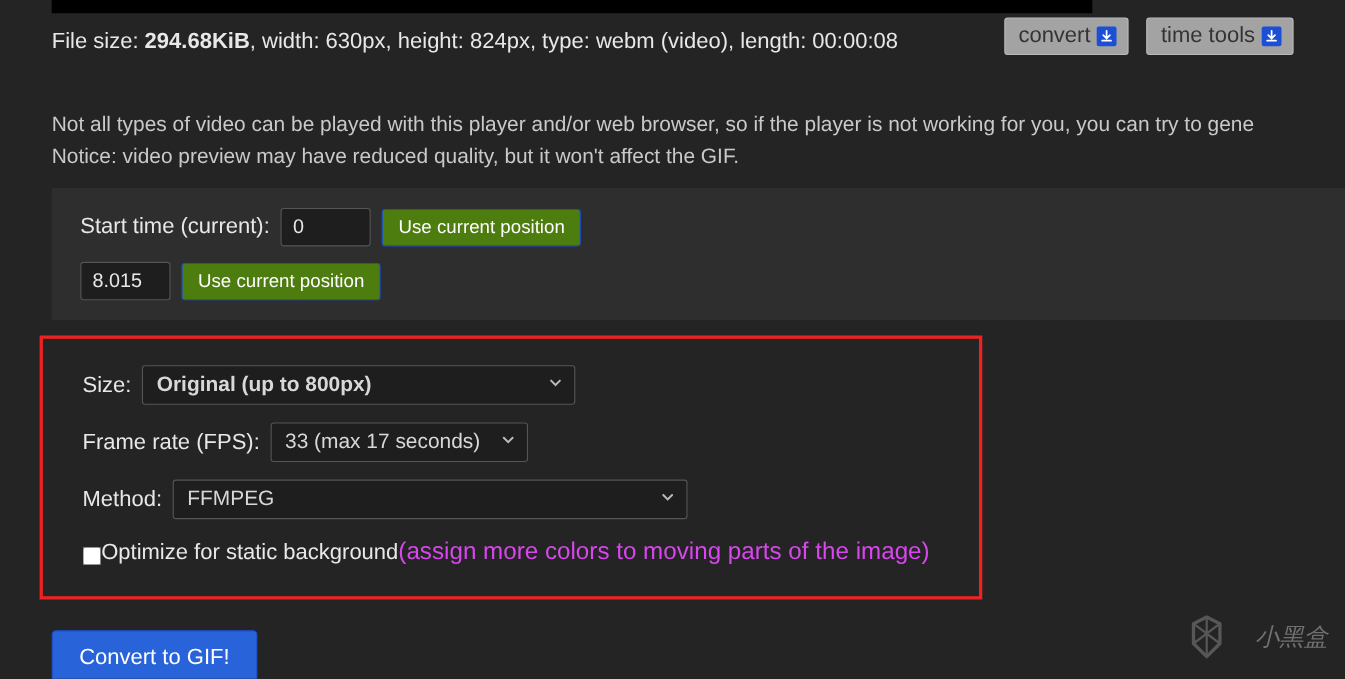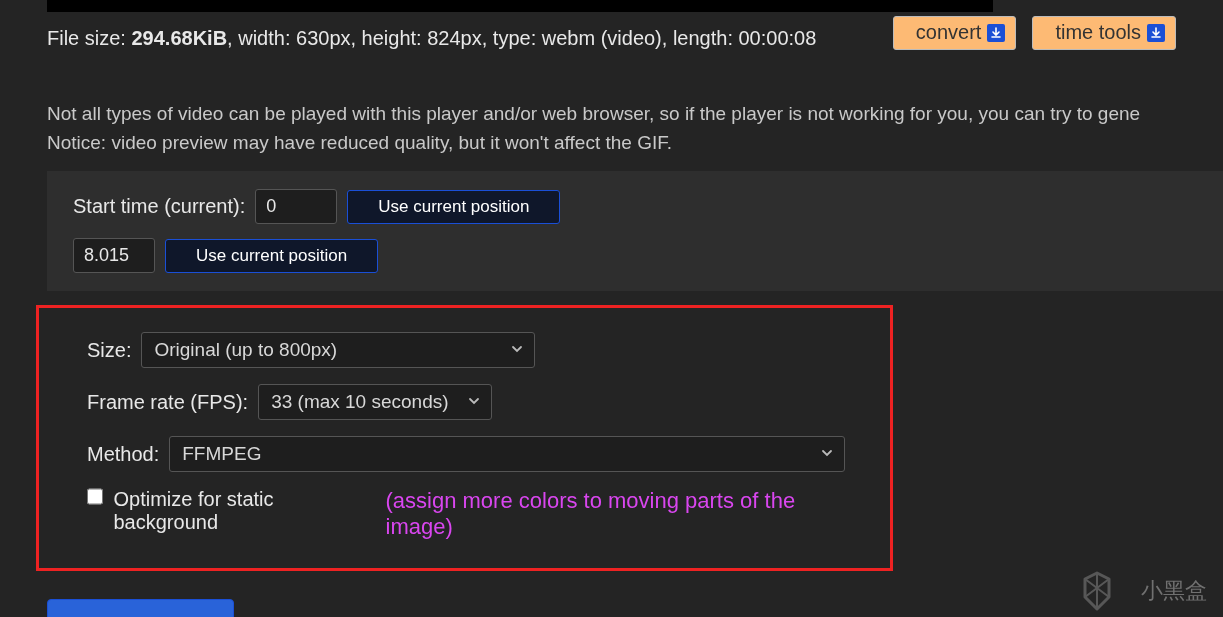--- a/index.html
+++ b/index.html
@@ -25,25 +25,25 @@
     align-items: flex-end;
     gap: 16px;
   }
   .file-info {
     font-size: 20px;
     color: #e8e8e8;
     white-space: nowrap;
   }
   .file-info b { font-weight: 700; }
   .action-btn {
-    background: #fdba74;
+    background: #a3a3a3;
     color: #333;
     border: 1px solid #bbb;
     border-radius: 3px;
-    padding: 4px 10px 5px 22px;
+    padding: 4px 10px 5px 12px;
     font-size: 20px;
     display: inline-flex;
     align-items: center;
     gap: 6px;
     cursor: pointer;
   }
   .down-icon-box {
     width: 18px; height: 18px;
     background: #1a4fd6;
     border-radius: 2px;
@@ -79,34 +79,34 @@
   input.num {
     background: #1e1e1e;
     color: #e8e8e8;
     border: 1px solid #555;
     border-radius: 3px;
     padding: 6px 10px;
     font-size: 18px;
     width: 82px;
   }
   .blue-btn {
-    background: #0f172a;
+    background: #4d7c0f;
     color: #fff;
     border: 1px solid #1a4fd6;
     border-radius: 3px;
-    padding: 6px 30px;
+    padding: 6px 14px;
     font-size: 17px;
     cursor: pointer;
   }
   .red-box {
     position: relative;
     margin: 14px 0 0 36px;
     border: 3px solid #e22;
     width: 857px;
-    padding: 24px 36px 28px 48px;
+    padding: 24px 36px 28px 36px;
     background: transparent;
   }
   .red-box .row { margin-bottom: 16px; }
   .select {
     background: #1e1e1e;
     color: #d8d8d8;
     border: 1px solid #555;
     border-radius: 3px;
     padding: 6px 34px 6px 12px;
     font-size: 19px;
@@ -115,27 +115,26 @@
     align-items: center;
     cursor: pointer;
   }
   .select .chev {
     position: absolute;
     right: 10px;
     top: 50%;
     transform: translateY(-50%);
     pointer-events: none;
   }
-  .sel-size   { width: 394px; }
+  .sel-size   { width: 394px; font-weight: bold; }
   .sel-fps    { width: 234px; }
-  .sel-method { width: 676px; }
+  .sel-method { width: 468px; }
   .cb-row {
     display: flex;
-    align-items: flex-start;
-    gap: 10px;
+    align-items: flex-end;
   }
   input[type="checkbox"].cb {
     width: 17px; height: 17px;
     accent-color: #fff;
     background: #fff;
     cursor: pointer;
   }
   .cb-label { font-size: 20px; }
   .cb-hint { font-size: 22px; color: #d946ef; }
   .convert-btn {
@@ -144,27 +143,28 @@
     color: #fff;
     border: 1px solid #1a4fd6;
     border-radius: 4px;
     padding: 13px 24px;
     font-size: 20px;
     cursor: pointer;
   }
   .watermark {
     position: absolute;
     right: 16px;
-    bottom: 6px;
+    bottom: 18px;
     display: flex;
     align-items: center;
     gap: 24px;
     color: #848484;
     font-size: 22px;
     opacity: 0.8;
+    font-style: italic;
   }
   .wm-glyph {
     width: 40px; height: 40px;
     opacity: 0.65;
   }
 </style>
 </head>
 <body>
 
 
@@ -219,21 +219,21 @@
       <span class="chev">
         <svg width="14" height="14" viewBox="0 0 14 14">
             <path d="M3 5l4 4 4-4" stroke="#bbb" stroke-width="1.8" fill="none" stroke-linecap="round"></path>
           </svg>
       </span>
     </div>
   </div>
   <div class="row">
     <span class="label">Frame rate (FPS):</span>
     <div class="select sel-fps">
-      <span>33 (max 10 seconds)</span>
+      <span>33 (max 17 seconds)</span>
       <span class="chev">
         <svg width="14" height="14" viewBox="0 0 14 14">
             <path d="M3 5l4 4 4-4" stroke="#bbb" stroke-width="1.8" fill="none" stroke-linecap="round"></path>
           </svg>
       </span>
     </div>
   </div>
   <div class="row">
     <span class="label">Method:</span>
     <div class="select sel-method">

